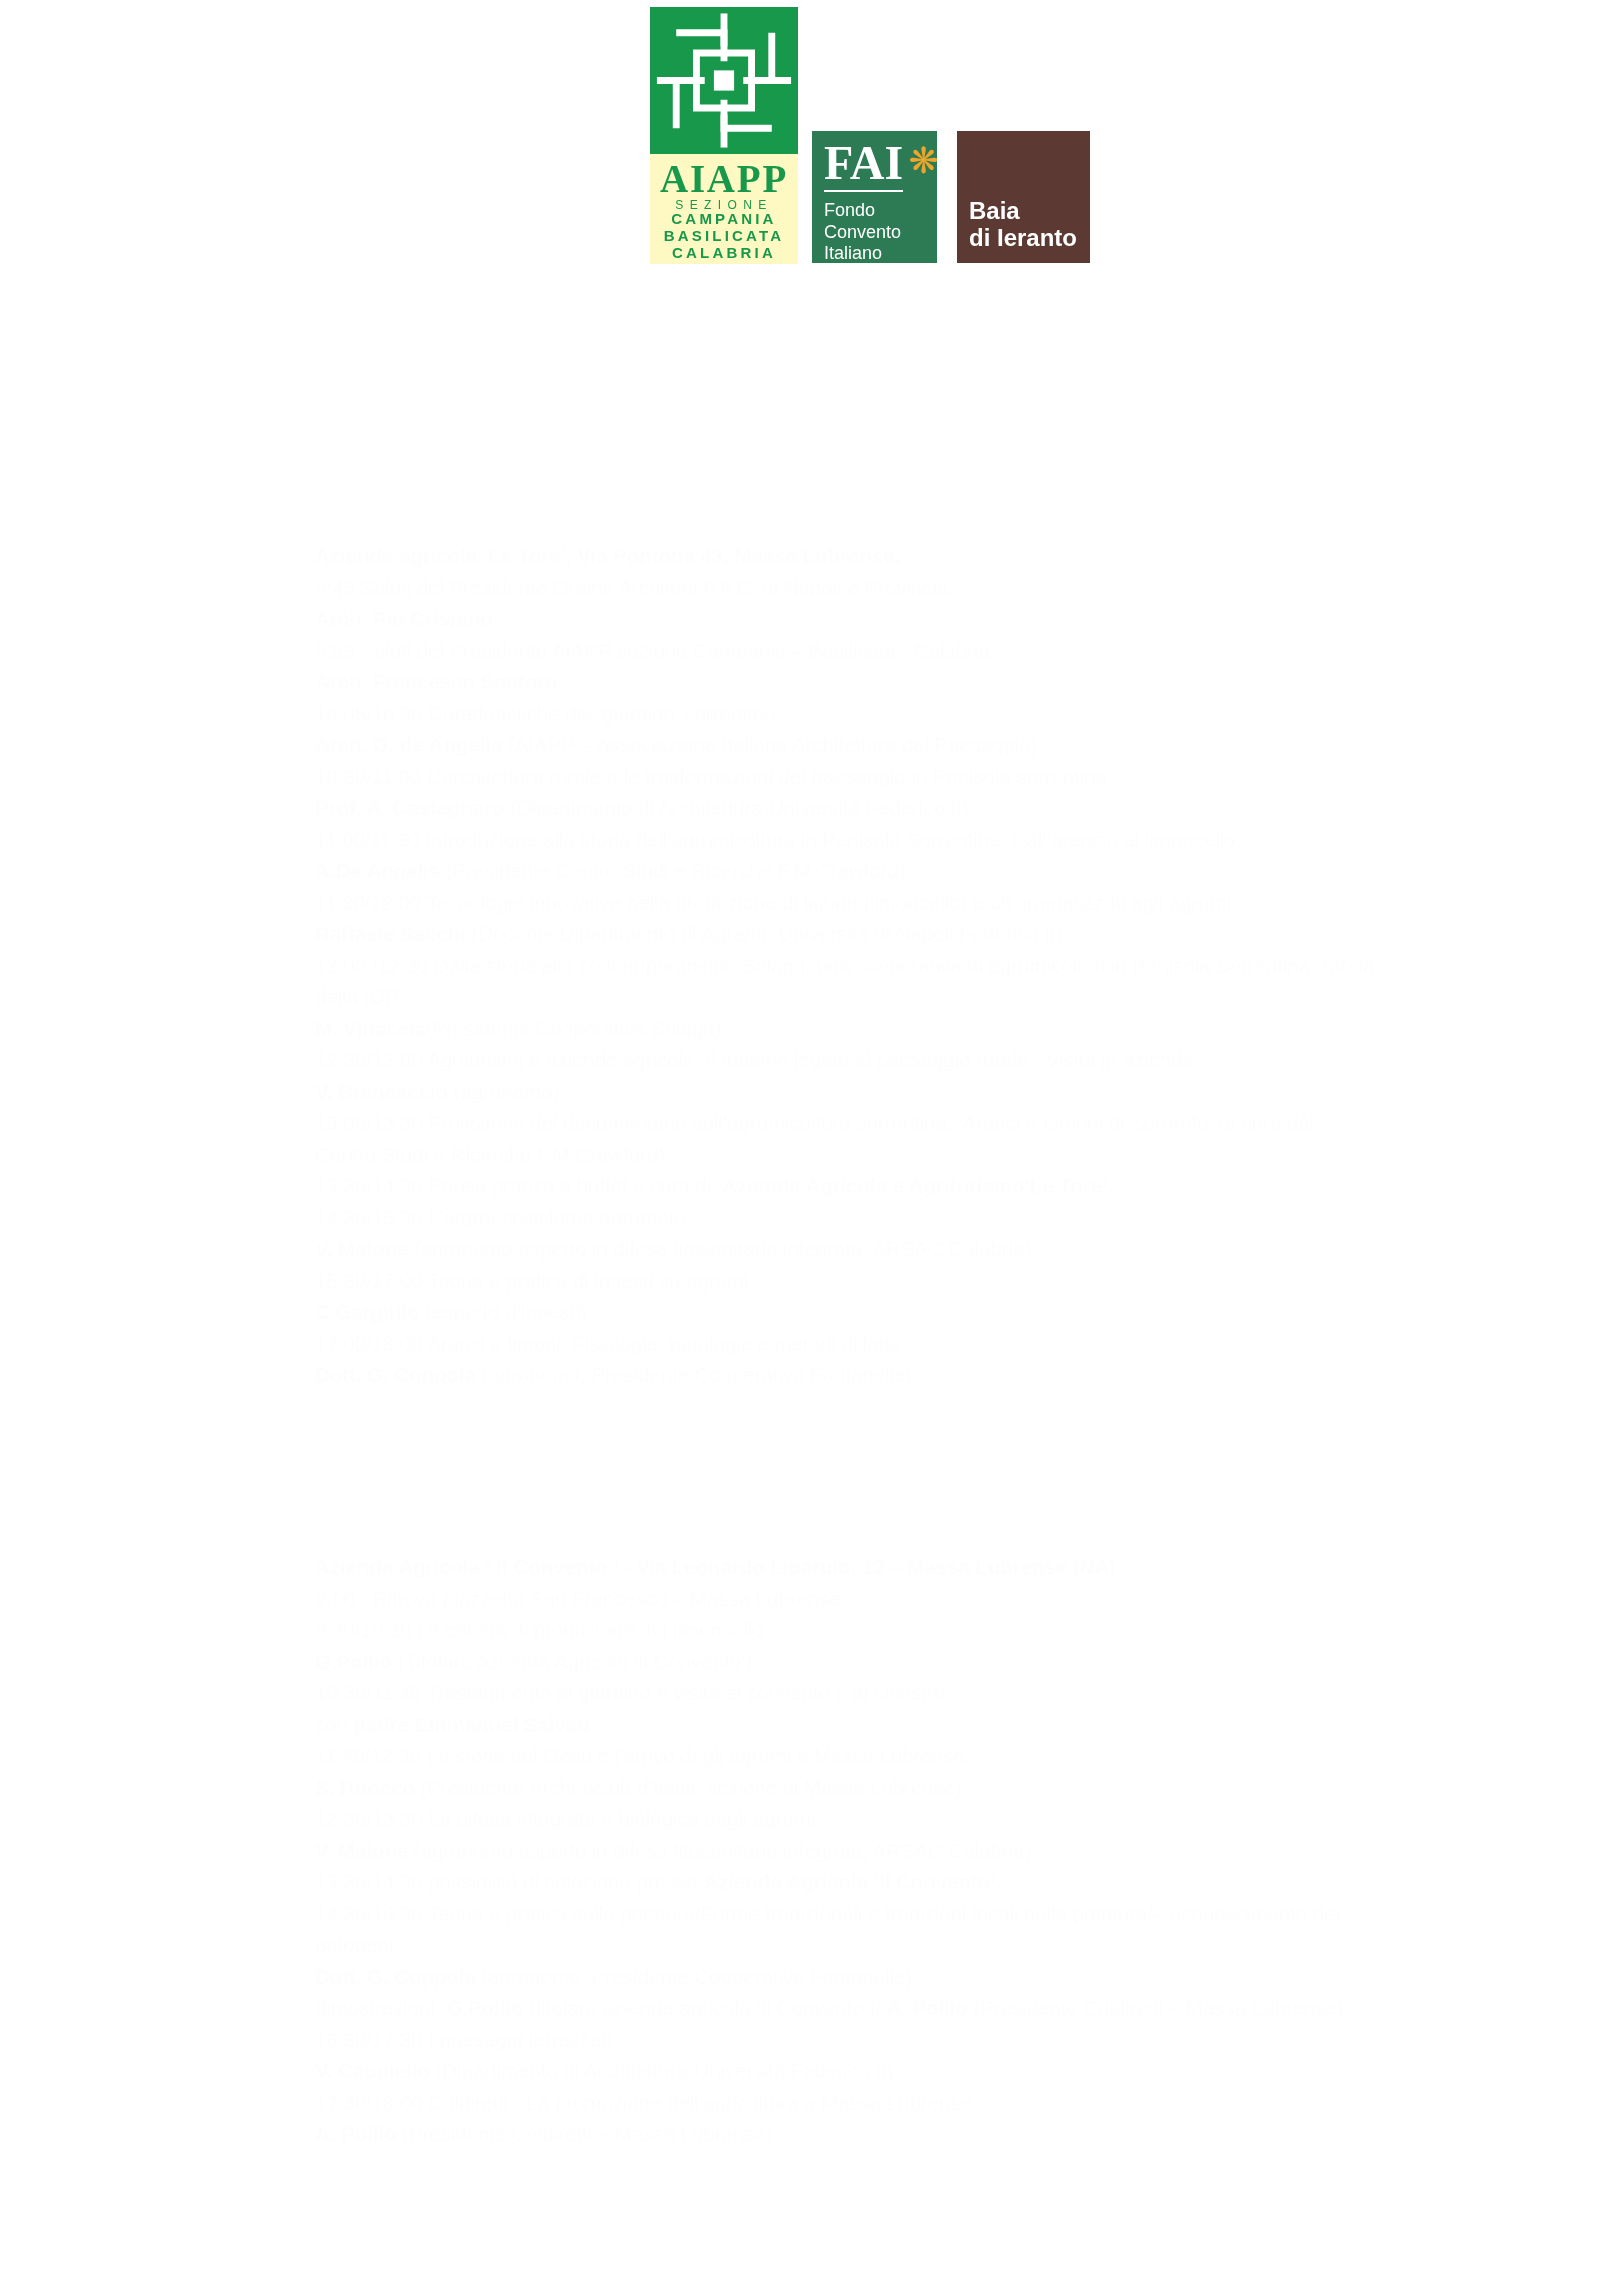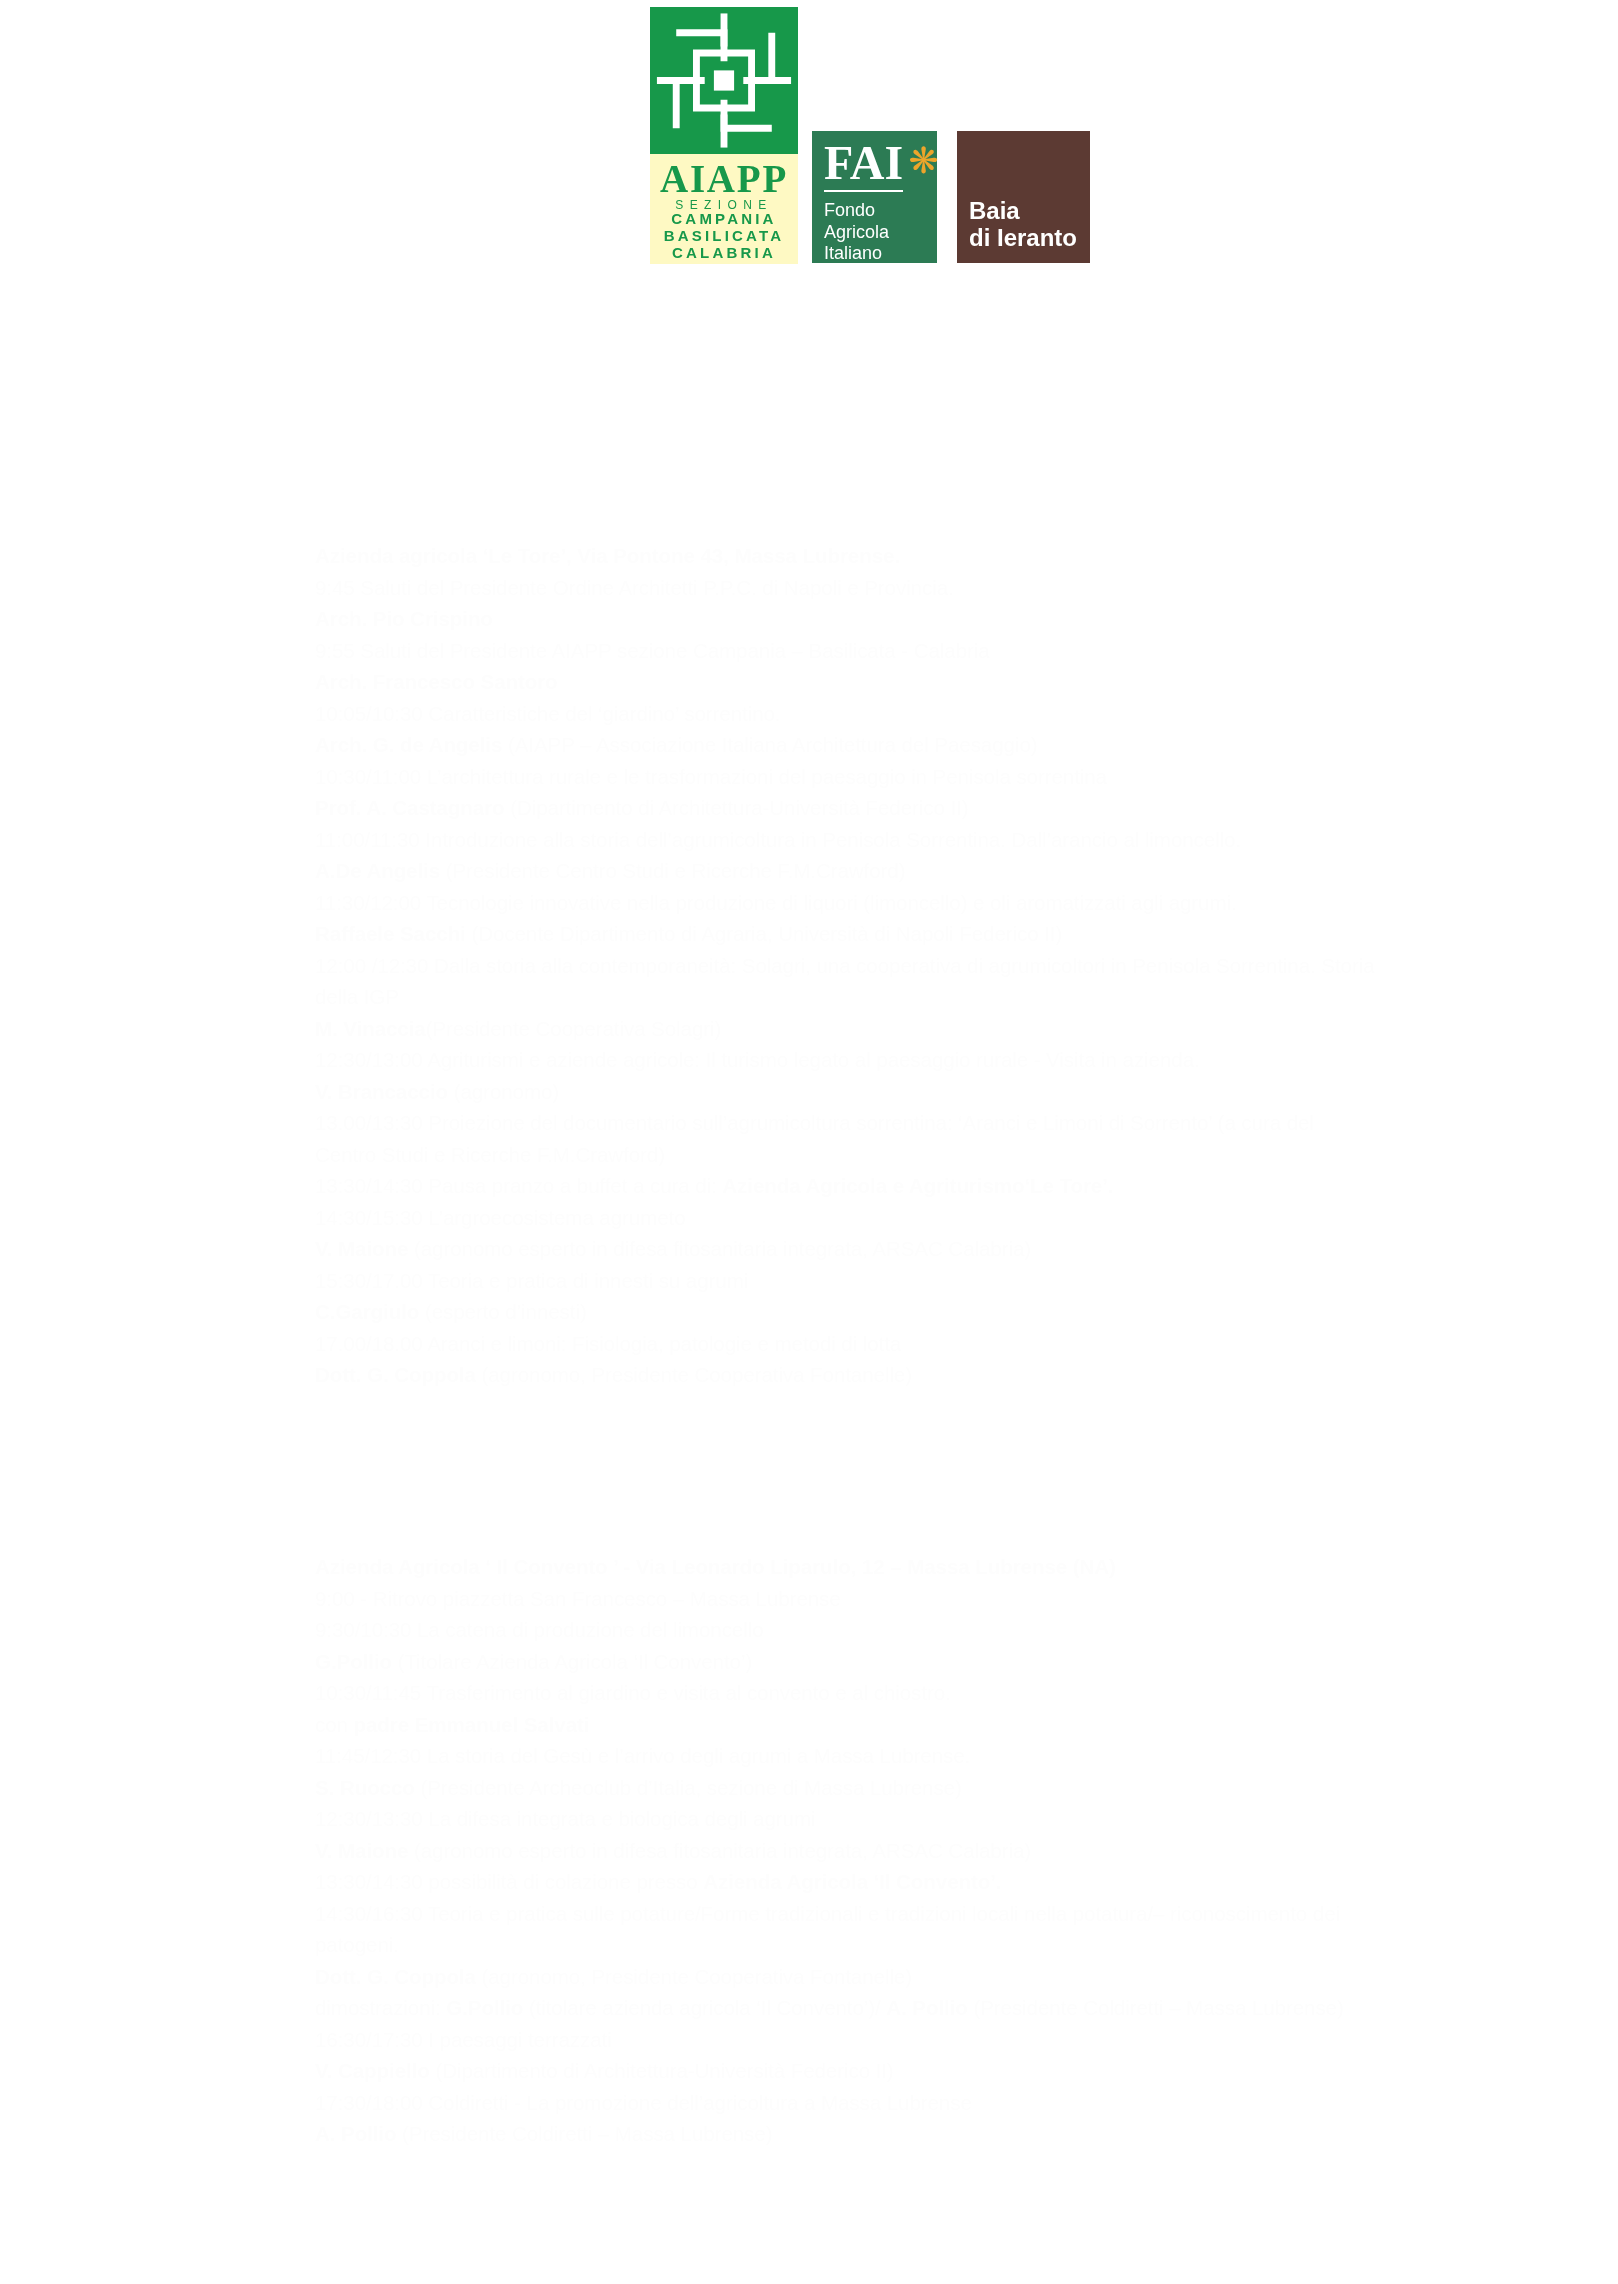--- a/index.html
+++ b/index.html
@@ -74,21 +74,21 @@
     <div class="aiapp-reg">CALABRIA</div>
   </div>
 
   <div class="abs fai-box">
     <div class="fai-top">
       <span class="fai-acronym">FAI</span>
       <span class="fai-glyph">❋</span>
     </div>
     <div class="fai-lines">
       <div>Fondo</div>
-      <div>Agricola</div>
+      <div>Convento</div>
       <div>Italiano</div>
     </div>
   </div>
   <div class="abs fai-divider"></div>
   <div class="abs baia-box">
     <div class="baia-text">
       <div>Baia</div>
       <div>di Ieranto</div>
     </div>
   </div>

